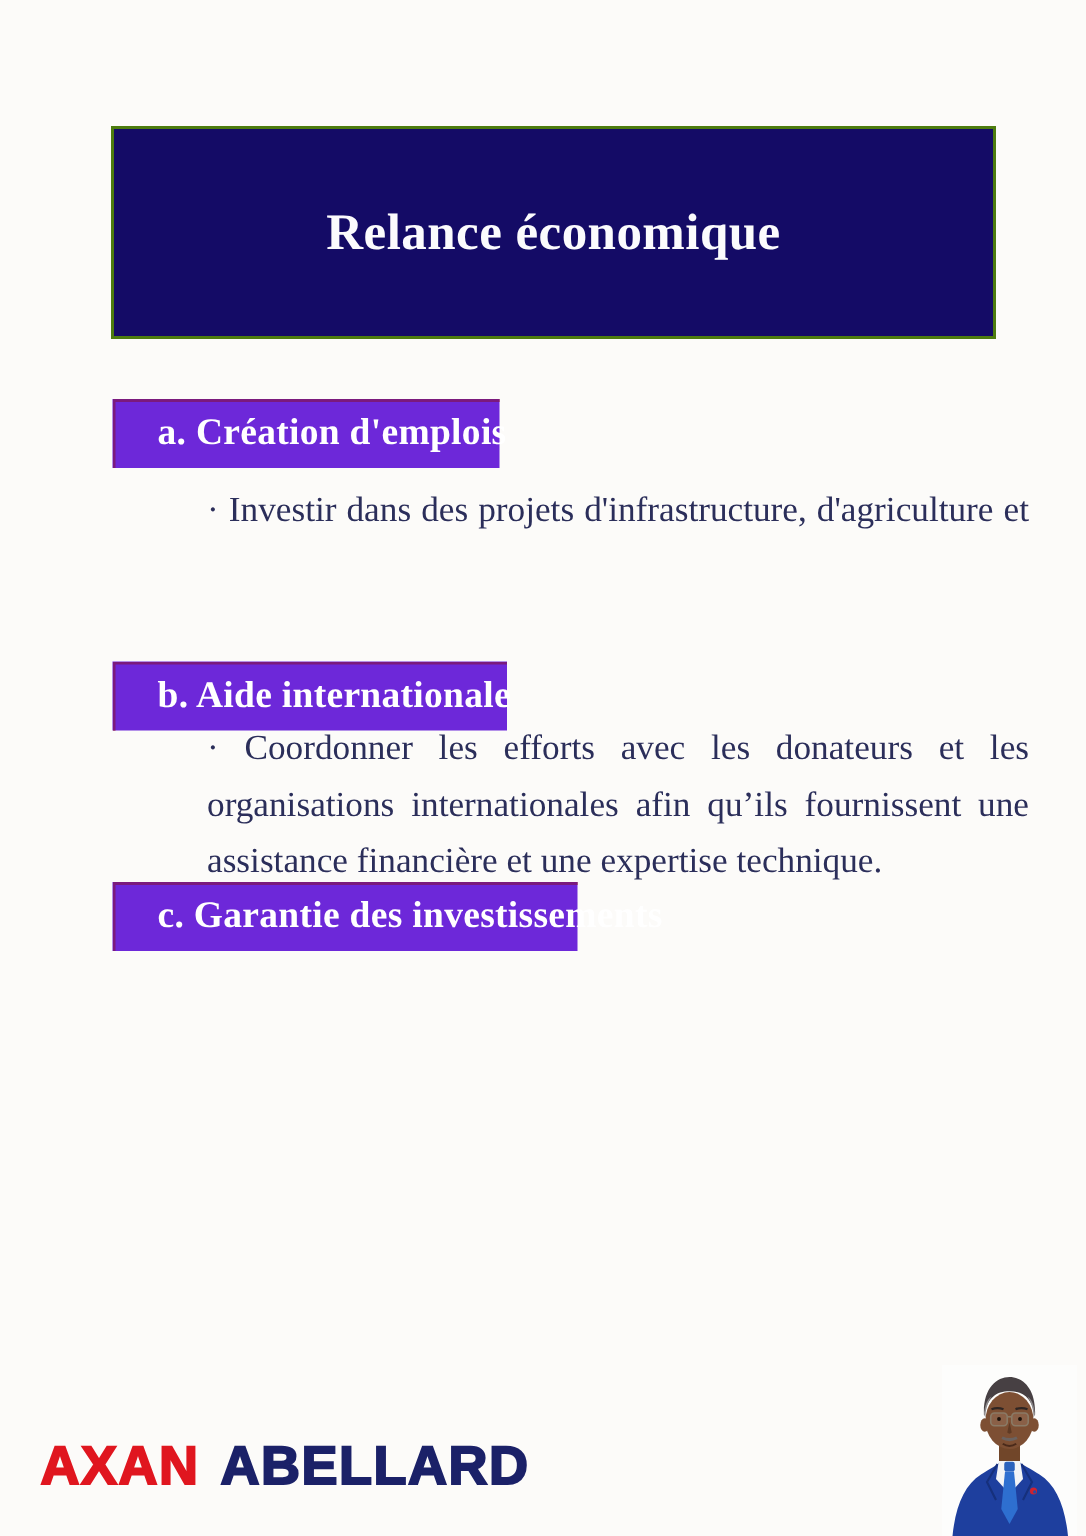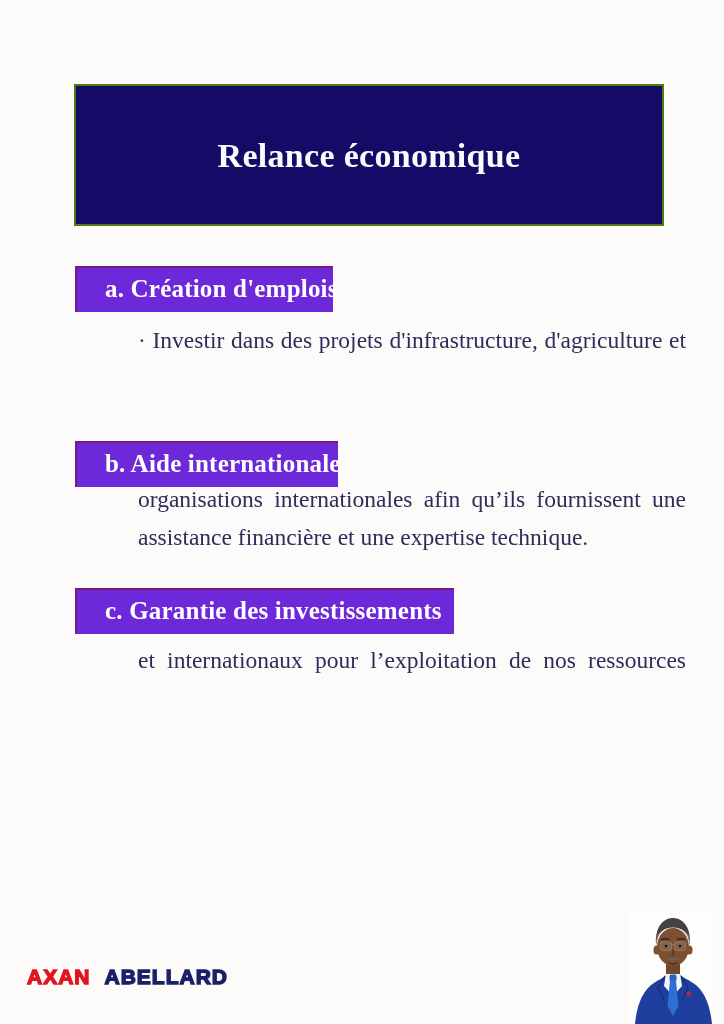--- a/index.html
+++ b/index.html
@@ -37,21 +37,21 @@
     display:flex;align-items:center;
     padding-left:30px;box-sizing:border-box;
   }
   .banner span{
     color:#ffffff;font-weight:bold;font-size:25px;
     letter-spacing:0.2px;
     white-space:nowrap;
   }
   .banner-a{top:266px;width:258px;}
   .banner-b{top:428px;width:263px;margin-top:13px;}
-  .banner-c{top:588px;width:379px;}
+  .banner-c{top:588px;width:310px;}
   
   .para{
     position:absolute;left:138px;width:548px;
     color:#2b2e5a;
   }
   .para-a{top:322px;}
   .para-b{top:481px;}
   .para-c{top:642px;}
   .body-line{
     font-size:23.5px;
@@ -61,21 +61,21 @@
     white-space:normal;
   }
   .body-line.last{
     text-align-last:left;
   }
   
   .brand{
     position:absolute;left:27px;top:958px;
     font-family:"Liberation Sans", sans-serif;
     font-weight:bold;
-    font-size:21px;
+    font-size:36px;
     line-height:38px;
     letter-spacing:1px;
     white-space:nowrap;
   }
   .brand-first{
     color:#e0161f;
     -webkit-text-stroke:1.4px #e0161f;
     margin-right:14px;
   }
   .brand-last{
@@ -100,29 +100,29 @@
     <span>a. Création d'emplois</span>
   </div>
   <div class="para para-a">
     <div class="body-line">· Investir dans des projets d'infrastructure, d'agriculture et</div>
   </div>
 
   <div class="banner banner-b">
     <span>b. Aide internationale</span>
   </div>
   <div class="para para-b">
+    <div class="body-line">· Coordonner les efforts avec les donateurs et les</div>
     <div class="body-line">organisations internationales afin qu’ils fournissent une</div>
     <div class="body-line last">assistance financière et une expertise technique.</div>
   </div>
 
   <div class="banner banner-c">
     <span>c. Garantie des investissements</span>
   </div>
   <div class="para para-c">
-    <div class="body-line">et internationaux pour l’exploitation de nos ressources</div>
   </div>
 
   <div class="brand">
     <span class="brand-first">AXAN</span><span class="brand-last">ABELLARD</span>
   </div>
 
   <svg class="portrait" viewBox="0 0 90 114" xmlns="http://www.w3.org/2000/svg">
     <rect x="0" y="0" width="90" height="114" fill="#fdfdfc"></rect>
 
     <path d="M7,114 C9,94 15,80 26,73 C32,69 37,67 39,64 L51,64 C54,67 59,69 65,73 C76,80 82,94 84,114 Z" fill="#1e3f9e"></path>

